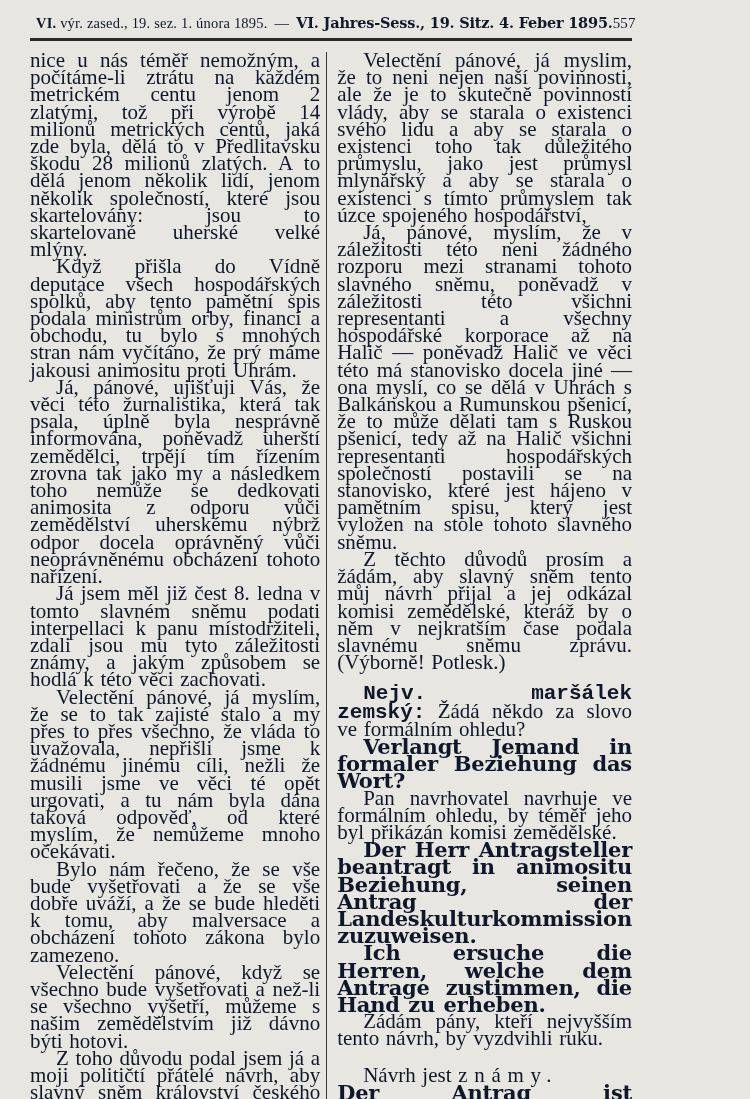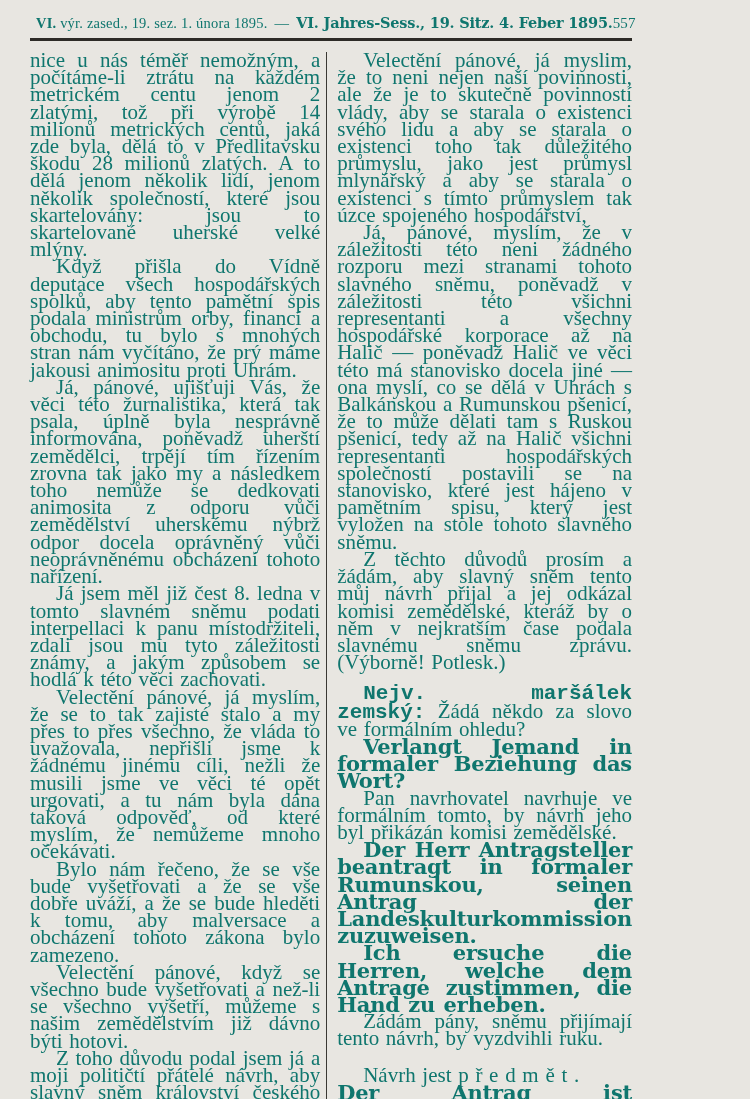--- a/index.html
+++ b/index.html
@@ -6,21 +6,21 @@
   body {
     width: 750px; height: 1099px;
     background: #e8e6e1;
     font-family: "Liberation Serif", serif;
     overflow: hidden;
   }
   .page {
     position: relative;
     width: 659px; height: 1099px;
     background: radial-gradient(ellipse at 50% 40%, #f4f2ec 60%, #ecease4 100%);
-    color: #0f766e;
+    color: #0f172a;
     box-sizing: border-box;
     padding: 14px 27px 0 30px;
     border-radius: 16px;
   }
   .header {
     display: flex;
     align-items: baseline;
     font-size: 14.5px;
     white-space: nowrap;
     padding: 0 4px 0 6px;
@@ -93,25 +93,25 @@
 
     <div class="col-divider"></div>
 
     <div class="col col-right">
       <p class="ind">Velectění pánové, já myslim, že to neni nejen naší povinnosti, ale že je to skutečně povinností vlády, aby se starala o existenci svého lidu a aby se starala o existenci toho tak důležitého průmyslu, jako jest průmysl mlynářský a aby se starala o existenci s tímto průmyslem tak úzce spojeného hospodářství,</p>
       <p class="ind">Já, pánové, myslím, že v záležitosti této neni žádného rozporu mezi stranami tohoto slavného sněmu, poněvadž v záležitosti této všichni representanti a všechny hospodářské korporace až na Halič — poněvadž Halič ve věci této má stanovisko docela jiné — ona myslí, co se dělá v Uhrách s Balkánskou a Rumunskou pšenicí, že to může dělati tam s Ruskou pšenicí, tedy až na Halič všichni representanti hospodářských společností postavili se na stanovisko, které jest hájeno v pamětním spisu, který jest vyložen na stole tohoto slavného sněmu.</p>
       <p class="ind">Z těchto důvodů prosím a žádám, aby slavný sněm tento můj návrh přijal a jej odkázal komisi zemědělské, kteráž by o něm v nejkratším čase podala slavnému sněmu zprávu. (Výborně! Potlesk.)</p>
 
       <p class="ind gap-md"><span class="speaker">Nejv. maršálek zemský:</span> <span>Žádá někdo za slovo ve formálním ohledu?</span></p>
       <p class="ind fraktur">Verlangt Jemand in formaler Beziehung das Wort?</p>
-      <p class="ind">Pan navrhovatel navrhuje ve formálním tomto, by návrh jeho byl přikázán komisi zemědělské.</p>
-      <p class="ind fraktur">Der Herr Antragsteller beantragt in formaler Rumunskou, seinen Antrag der Landeskulturkommission zuzuweisen.</p>
+      <p class="ind">Pan navrhovatel navrhuje ve formálním ohledu, by téměř jeho byl přikázán komisi zemědělské.</p>
+      <p class="ind fraktur">Der Herr Antragsteller beantragt in animositu Beziehung, seinen Antrag der Landeskulturkommission zuzuweisen.</p>
       <p class="ind fraktur">Ich ersuche die Herren, welche dem Antrage zustimmen, die Hand zu erheben.</p>
-      <p class="ind">Žádám pány, sněmu přijímají tento návrh, by vyzdvihli ruku.</p>
+      <p class="ind">Žádám pány, kteří nejvyšším tento návrh, by vyzdvihli ruku.</p>
 
-      <p class="ind gap-lg"><span>Návrh jest</span> <span class="sp">předmět.</span></p>
+      <p class="ind gap-lg"><span>Návrh jest</span> <span class="sp">známy.</span></p>
       <p class="fraktur"><span>Der Antrag ist</span> <span class="sp">angenommen.</span></p>
 
       <p class="ind gap-lg">Příští předmět denního pořádku jest druhé čtení zprávy komise školské o petici místní školní rady v Českém Brodě v příčině uhrazování nákladu</p>
     </div>
 
   </div>
 </div>
 
 </body></html>

